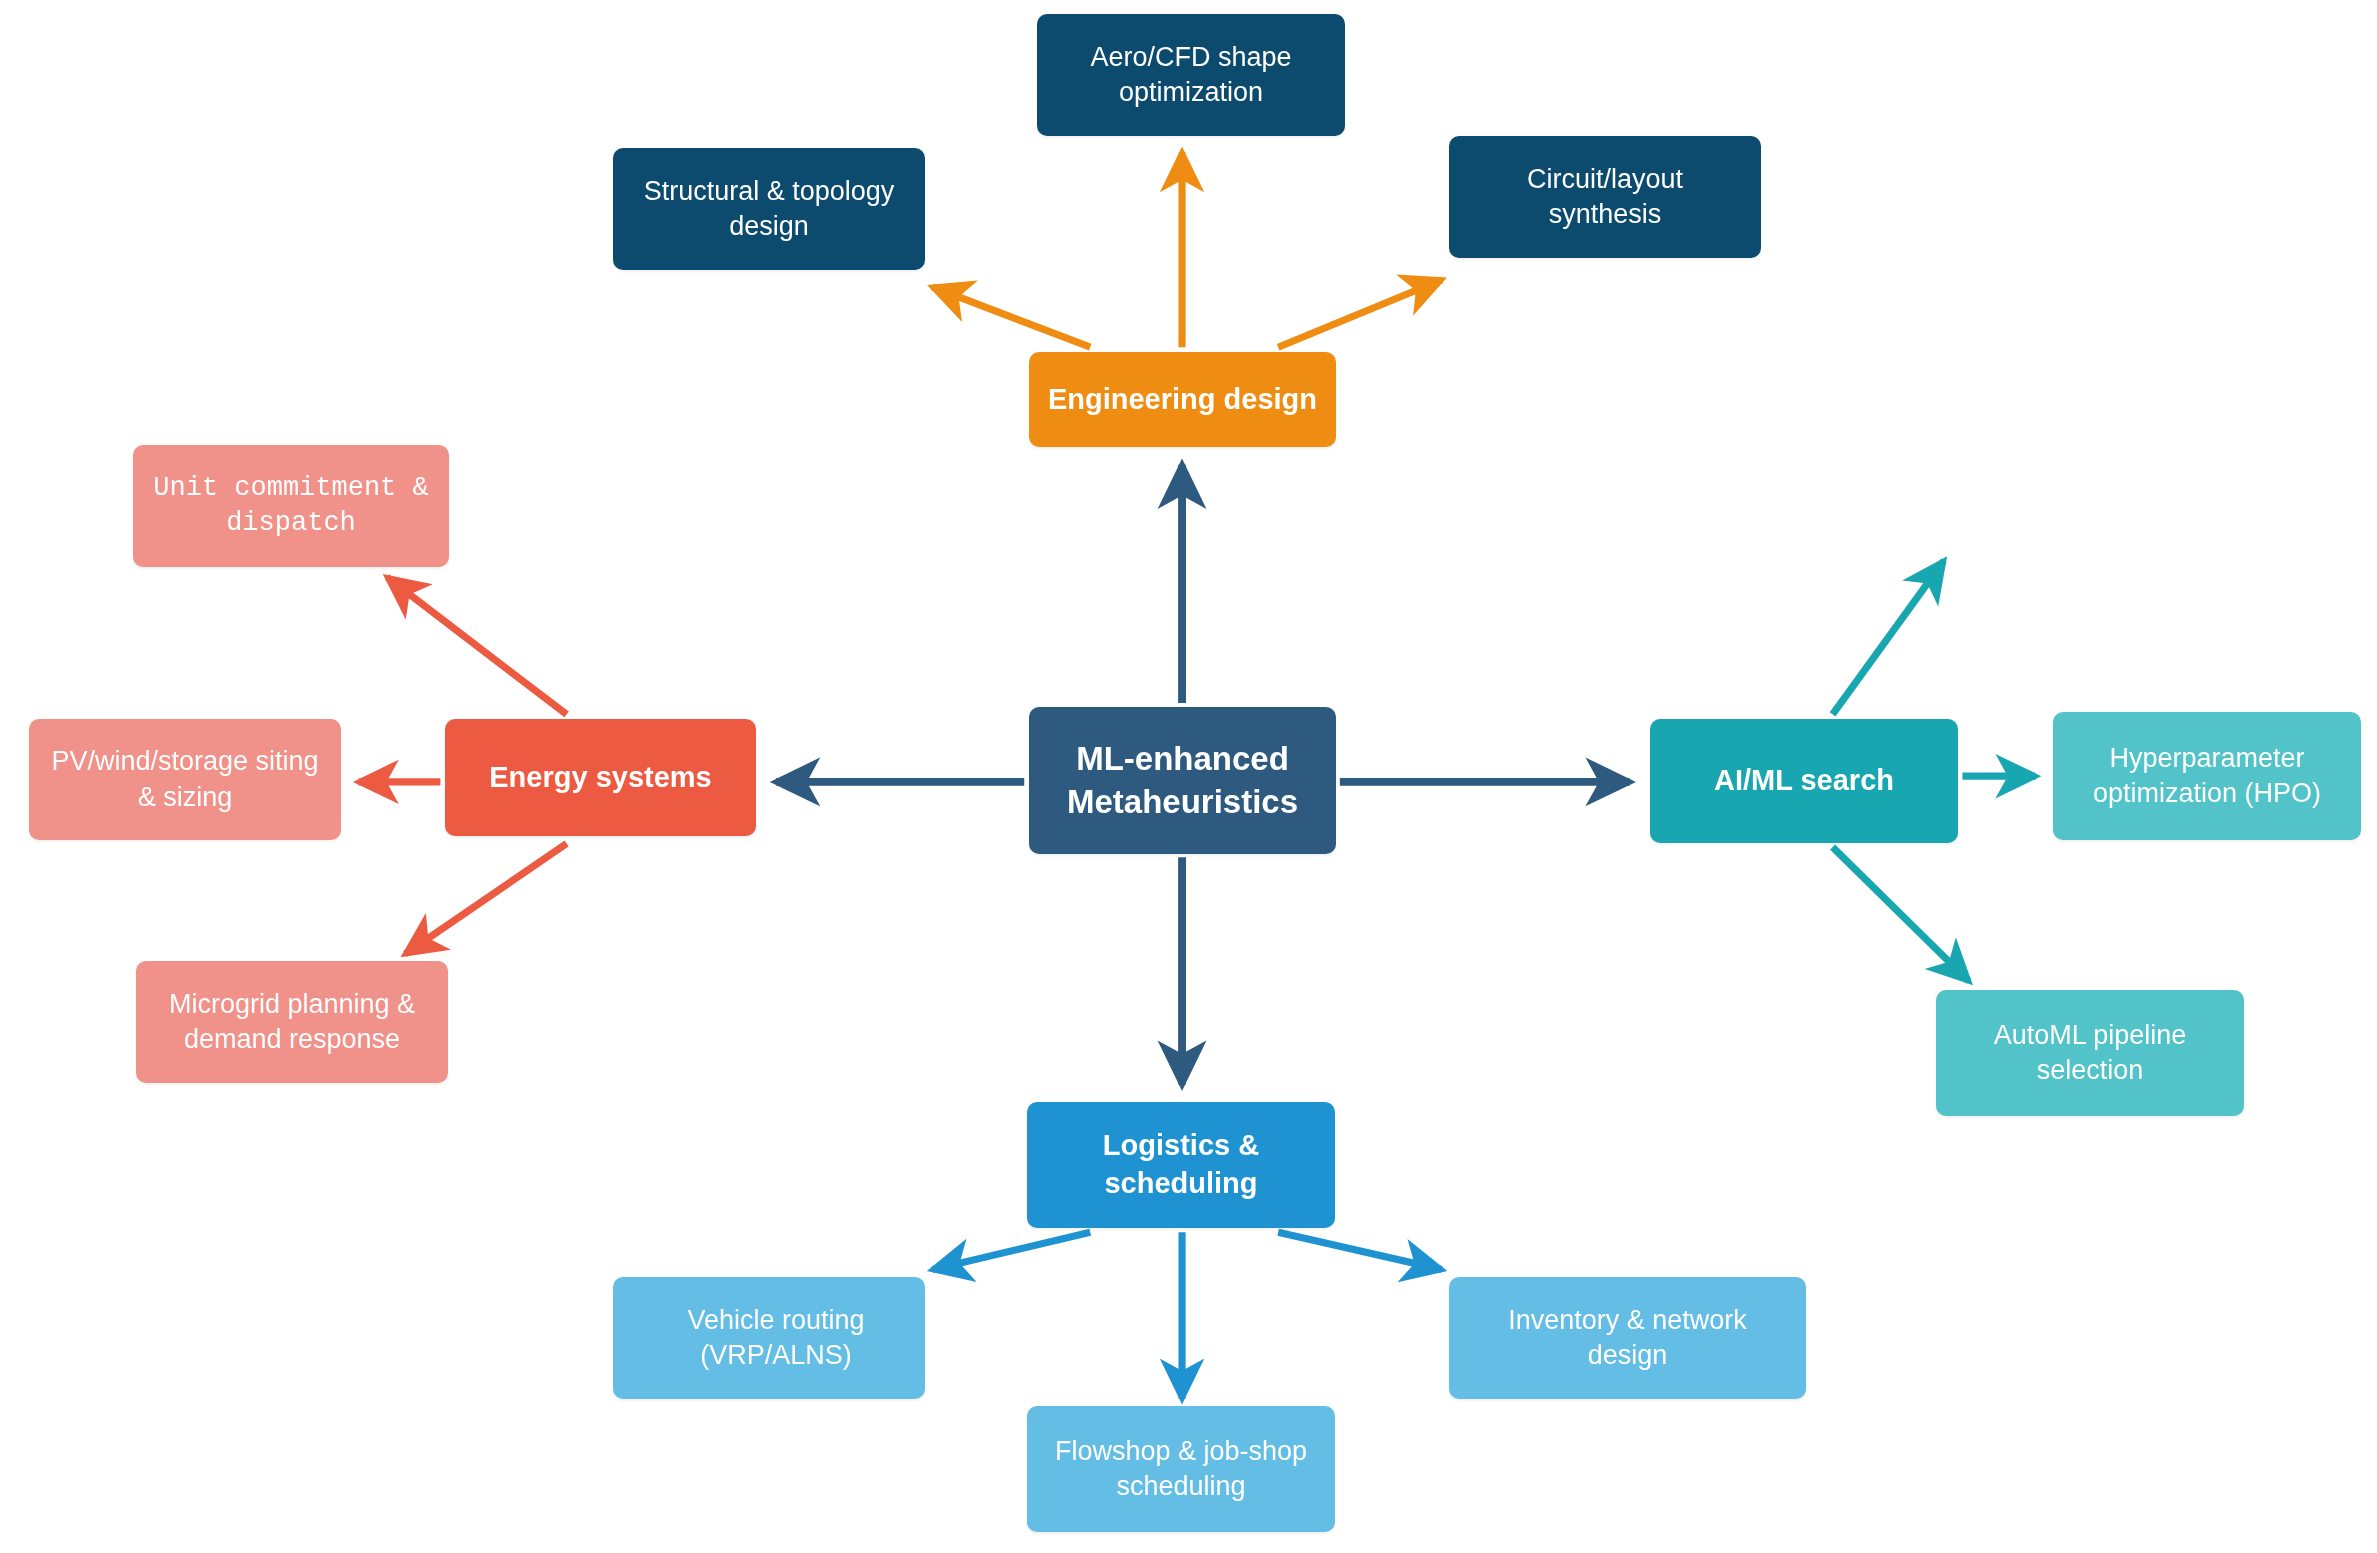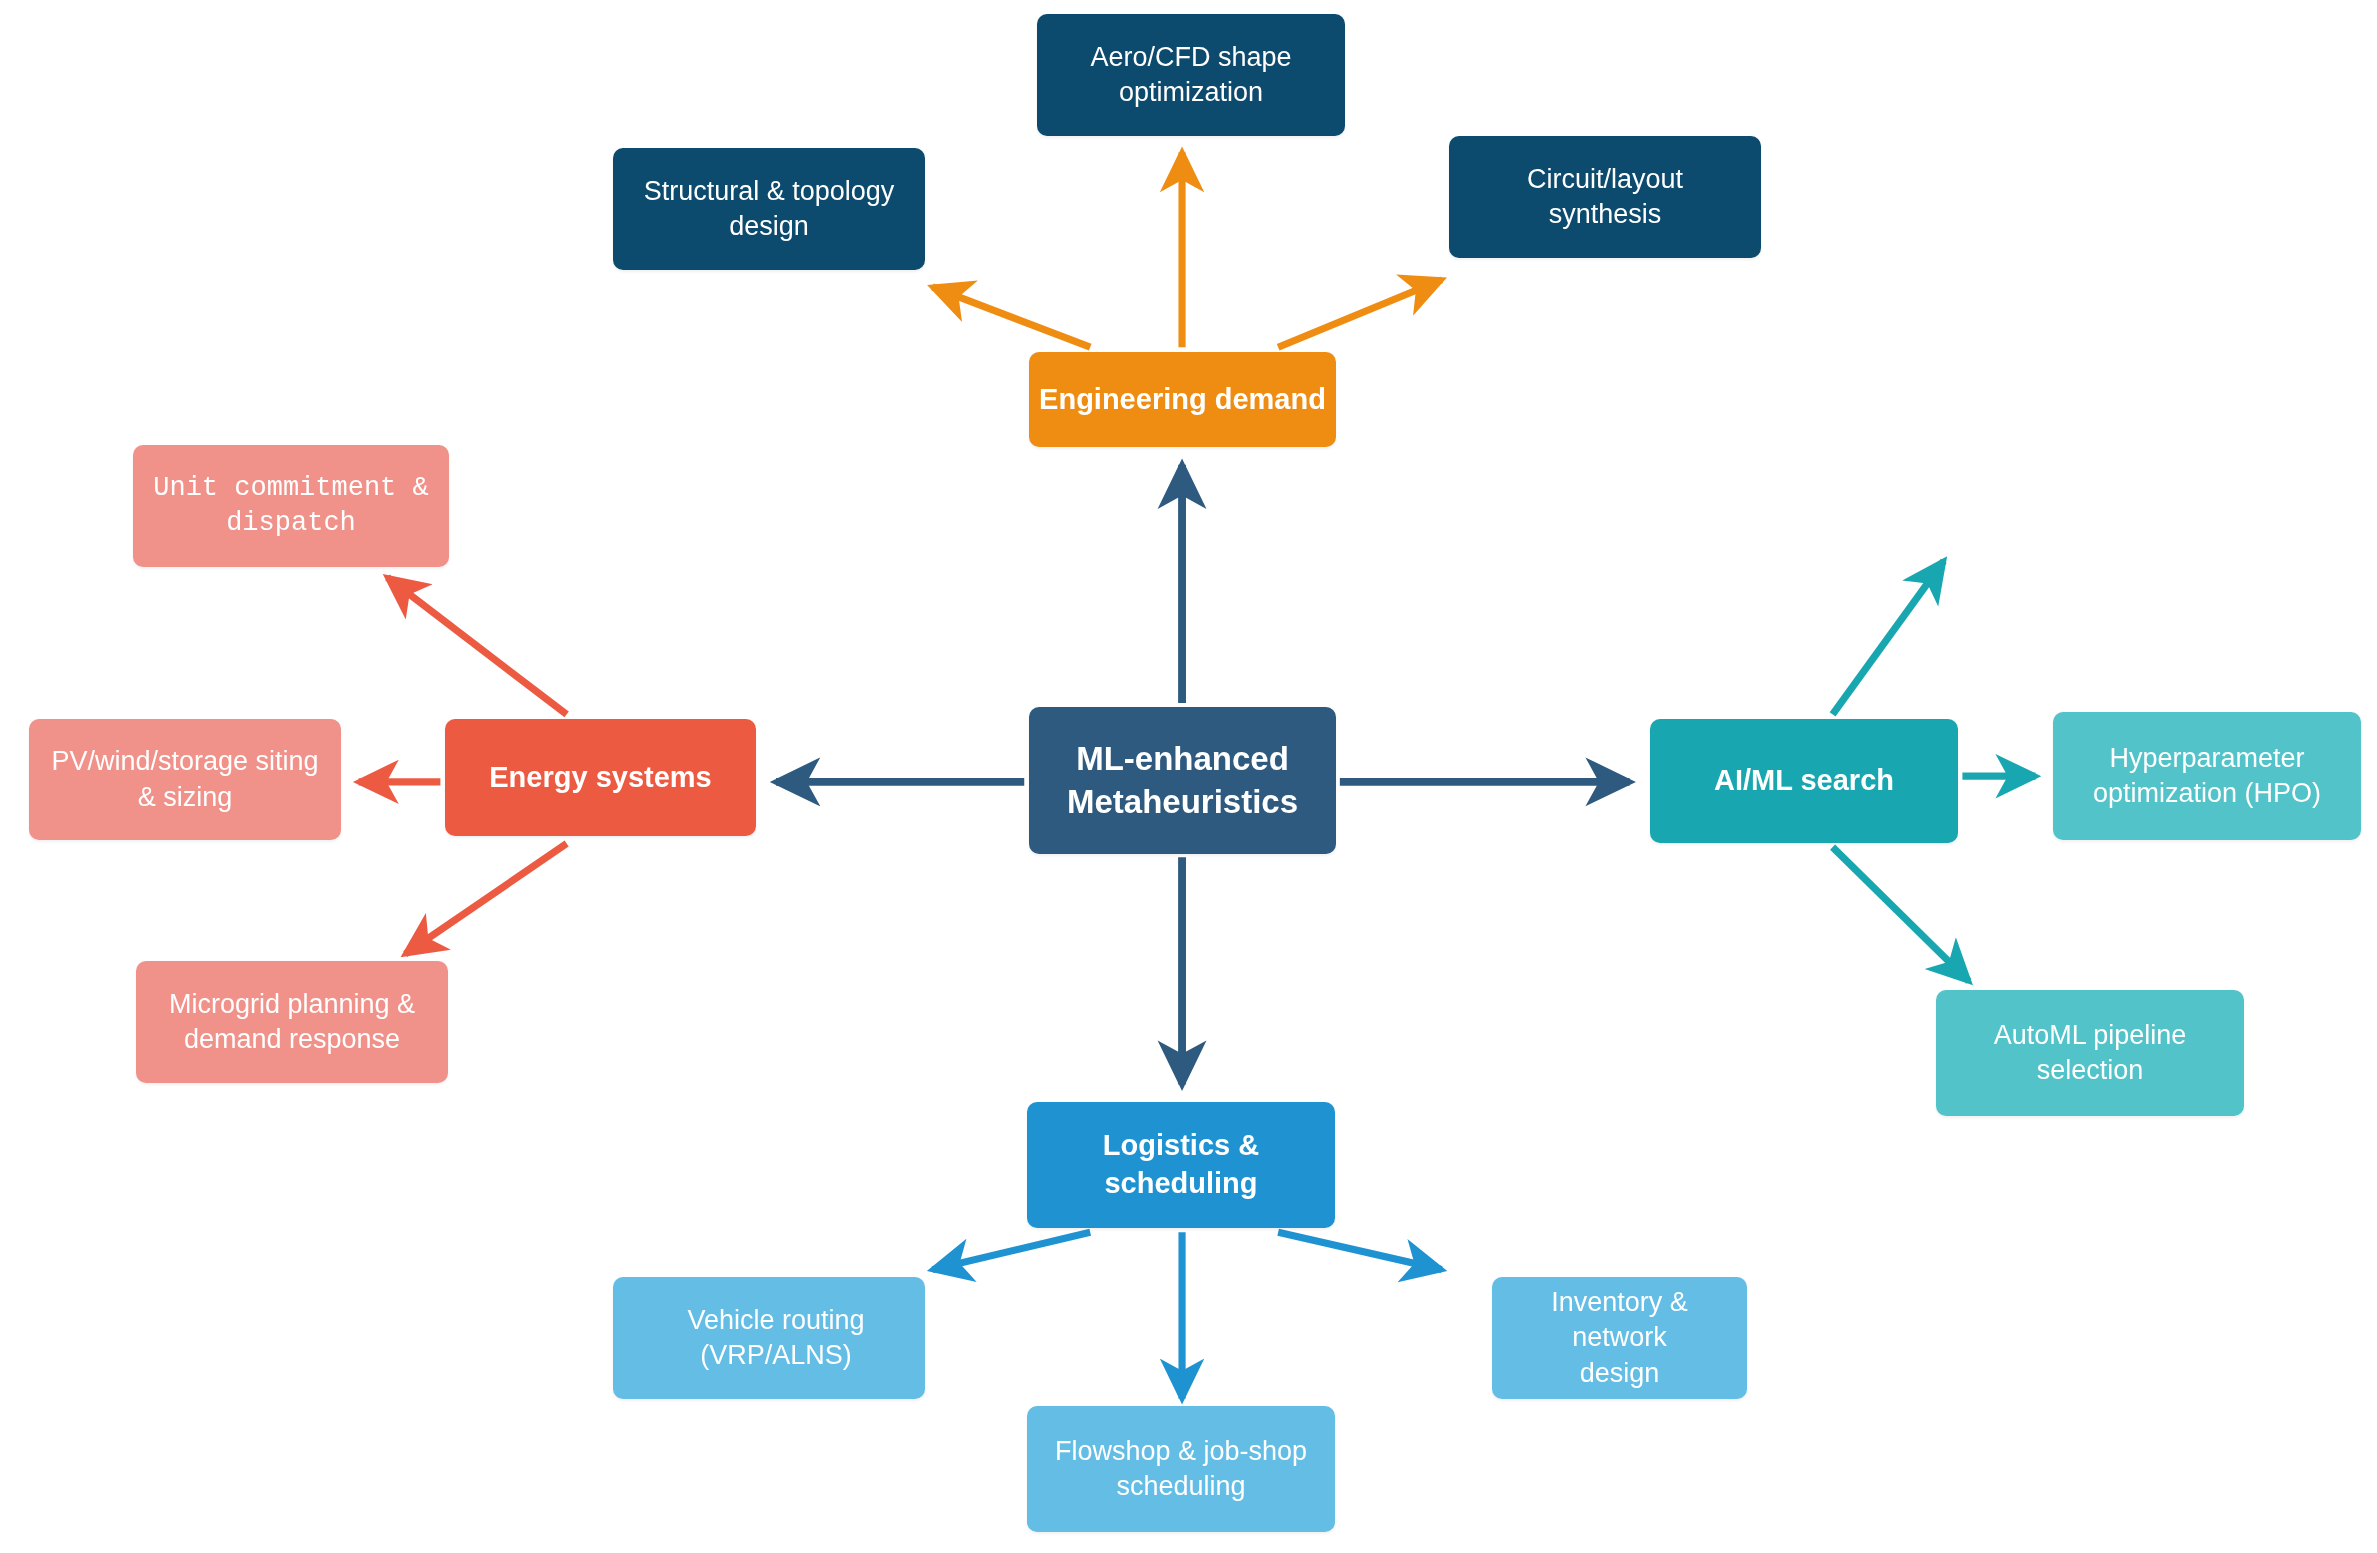--- a/index.html
+++ b/index.html
@@ -73,33 +73,33 @@
 
     <g stroke="#1f93d1" stroke-width="10" fill="none" marker-end="url(#ah-blue)">
       <line x1="1520" y1="1718" x2="1300" y2="1770"></line>
       <line x1="1648" y1="1718" x2="1648" y2="1950"></line>
       <line x1="1782" y1="1718" x2="2010" y2="1770"></line>
     </g>
   </svg>
 
   <div class="node center n-center" style="left: 1029px; top: 707px; width: 307px; height: 147px;">ML-enhanced<br>Metaheuristics</div>
 
-  <div class="node hub n-orange-hub" style="left: 1029px; top: 352px; width: 307px; height: 95px;">Engineering demand</div>
+  <div class="node hub n-orange-hub" style="left: 1029px; top: 352px; width: 307px; height: 95px;">Engineering design</div>
   <div class="node leaf n-orange" style="left: 613px; top: 148px; width: 312px; height: 122px;">Structural &amp; topology<br>design</div>
   <div class="node leaf n-orange" style="left: 1037px; top: 14.3px; width: 308px; height: 122px;">Aero/CFD shape<br>optimization</div>
   <div class="node leaf n-orange" style="left: 1449px; top: 136px; width: 312px; height: 122px;">Circuit/layout<br>synthesis</div>
 
   <div class="node hub n-red-hub" style="left: 445px; top: 719px; width: 311px; height: 117px;">Energy systems</div>
   <div class="node leaf n-red" style="left: 133px; top: 445px; width: 316px; height: 122px; font-family: Liberation Mono, monospace;">Unit commitment &amp;<br>dispatch</div>
   <div class="node leaf n-red" style="left: 29px; top: 719px; width: 312px; height: 121px;">PV/wind/storage siting<br>&amp; sizing</div>
   <div class="node leaf n-red" style="left: 136px; top: 961px; width: 312px; height: 122px;">Microgrid planning &amp;<br>demand response</div>
 
   <div class="node hub n-teal-hub" style="left: 1650px; top: 719px; width: 308px; height: 124px;">AI/ML search</div>
   <div class="node leaf n-teal" style="left: 2053px; top: 712px; width: 308px; height: 128px;">Hyperparameter<br>optimization (HPO)</div>
   <div class="node leaf n-teal" style="left: 1930px; top: 990px; width: 308px; height: 126px; margin-left: 6px;">AutoML pipeline<br>selection</div>
 
   <div class="node hub n-blue-hub" style="left: 1027px; top: 1102px; width: 308px; height: 126px;">Logistics &amp;<br>scheduling</div>
   <div class="node leaf n-blue" style="left: 613px; top: 1277px; width: 312px; height: 122px; padding-left: 24px;">Vehicle routing<br>(VRP/ALNS)</div>
   <div class="node leaf n-blue" style="left: 1027px; top: 1406px; width: 308px; height: 126px;">Flowshop &amp; job-shop<br>scheduling</div>
-  <div class="node leaf n-blue" style="left: 1449px; top: 1277px; width: 255px; height: 122px; margin-left: 43px;">Inventory &amp; network<br>design</div>
+  <div class="node leaf n-blue" style="left: 1449px; top: 1277px; width: 357px; height: 122px;">Inventory &amp; network<br>design</div>
 
 </div>
 
 
 </body></html>

